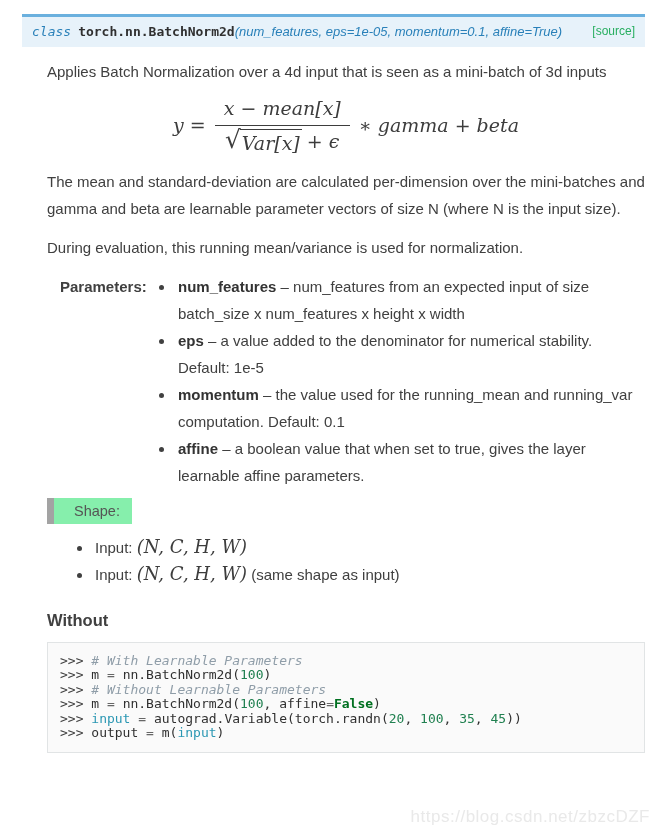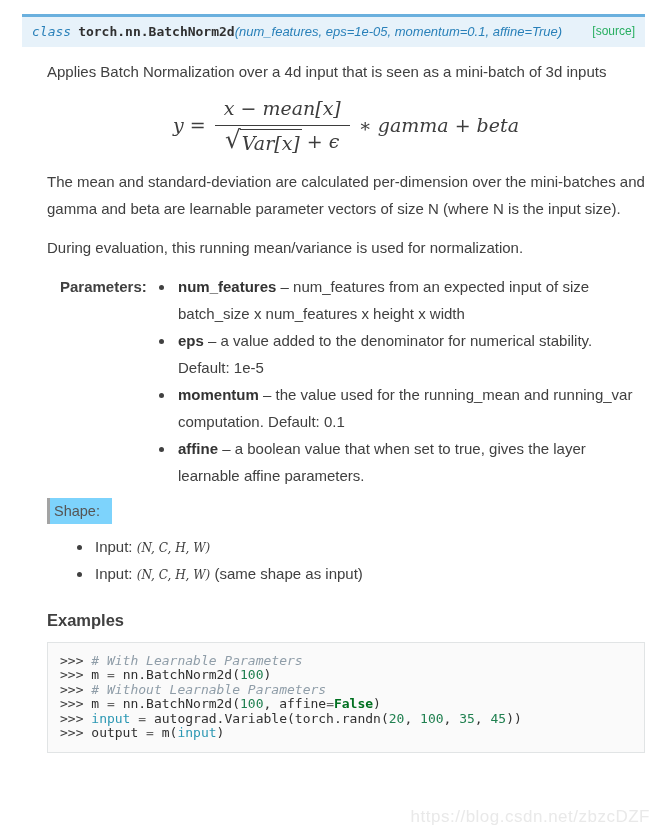--- a/index.html
+++ b/index.html
@@ -56,30 +56,30 @@
   
   .field-row { display: flex; margin: 8px 0 0 13px; }
   .field-label { flex: 0 0 96px; font-weight: bold; color: #404040; }
   ul.param-list { list-style: disc outside; margin: 0; padding-left: 19px; }
   ul.param-list li { padding-left: 3px; }
   ul.param-list b { color: #333; }
   
   .shape-label {
     display: inline-block;
     margin-top: 9px;
-    background: #7dd3fc;
-    border-left: 3px solid #a3a3a3;
+    background: #86efac;
+    border-left: 7px solid #a3a3a3;
     color: #555555;
     font-size: 14.5px;
     line-height: 18px;
-    padding: 4px 12px 4px 4px;
+    padding: 4px 12px 4px 20px;
   }
   ul.shape-list { list-style: disc outside; margin: 10px 0 0 30px; padding-left: 16px; }
   ul.shape-list li { padding-left: 2px; line-height: 26px; }
-  .shape-math { font-family: "DejaVu Serif", serif; font-style: italic; font-size: 12px; color: #3d3d3d; }
+  .shape-math { font-family: "DejaVu Serif", serif; font-style: italic; font-size: 18px; color: #3d3d3d; }
   
   .examples-heading { margin: 21px 0 0 0; font-size: 16.5px; font-weight: bold; color: #404040; line-height: 22px; }
   .code-block {
     margin-top: 11px;
     background: #fafafa;
     border: 1px solid #e1e4e5;
     padding: 11px 12px;
     font-family: "DejaVu Sans Mono", monospace;
     font-size: 13px;
   }
@@ -144,21 +144,21 @@
           <li><b>affine</b><span> – a boolean value that when set to true, gives the layer learnable affine parameters.</span></li>
         </ul>
     </div>
 
     <div class="shape-label">Shape:</div>
     <ul class="shape-list">
         <li><span>Input: </span><span class="shape-math">(N, C, H, W)</span></li>
         <li><span>Input: </span><span class="shape-math">(N, C, H, W)</span><span> (same shape as input)</span></li>
       </ul>
 
-    <h2 class="examples-heading">Examples</h2>
+    <h2 class="examples-heading">Without</h2>
 
     <div class="code-block">
       <div>
           <div class="code-line"><span class="tok-gp">&gt;&gt;&gt; </span><span class="tok-c"># With Learnable Parameters</span></div>
           <div class="code-line"><span class="tok-gp">&gt;&gt;&gt; </span><span class="tok-n">m </span><span class="tok-o">= </span><span class="tok-n">nn.BatchNorm2d(</span><span class="tok-mi">100</span><span class="tok-n">)</span></div>
           <div class="code-line"><span class="tok-gp">&gt;&gt;&gt; </span><span class="tok-c"># Without Learnable Parameters</span></div>
           <div class="code-line"><span class="tok-gp">&gt;&gt;&gt; </span><span class="tok-n">m </span><span class="tok-o">= </span><span class="tok-n">nn.BatchNorm2d(</span><span class="tok-mi">100</span><span class="tok-n">, affine</span><span class="tok-o">=</span><span class="tok-kc">False</span><span class="tok-n">)</span></div>
           <div class="code-line"><span class="tok-gp">&gt;&gt;&gt; </span><span class="tok-nb">input </span><span class="tok-o">= </span><span class="tok-n">autograd.Variable(torch.randn(</span><span class="tok-mi">20</span><span class="tok-n">, </span><span class="tok-mi">100</span><span class="tok-n">, </span><span class="tok-mi">35</span><span class="tok-n">, </span><span class="tok-mi">45</span><span class="tok-n">))</span></div>
           <div class="code-line"><span class="tok-gp">&gt;&gt;&gt; </span><span class="tok-n">output </span><span class="tok-o">= </span><span class="tok-n">m(</span><span class="tok-nb">input</span><span class="tok-n">)</span></div>
         </div>

